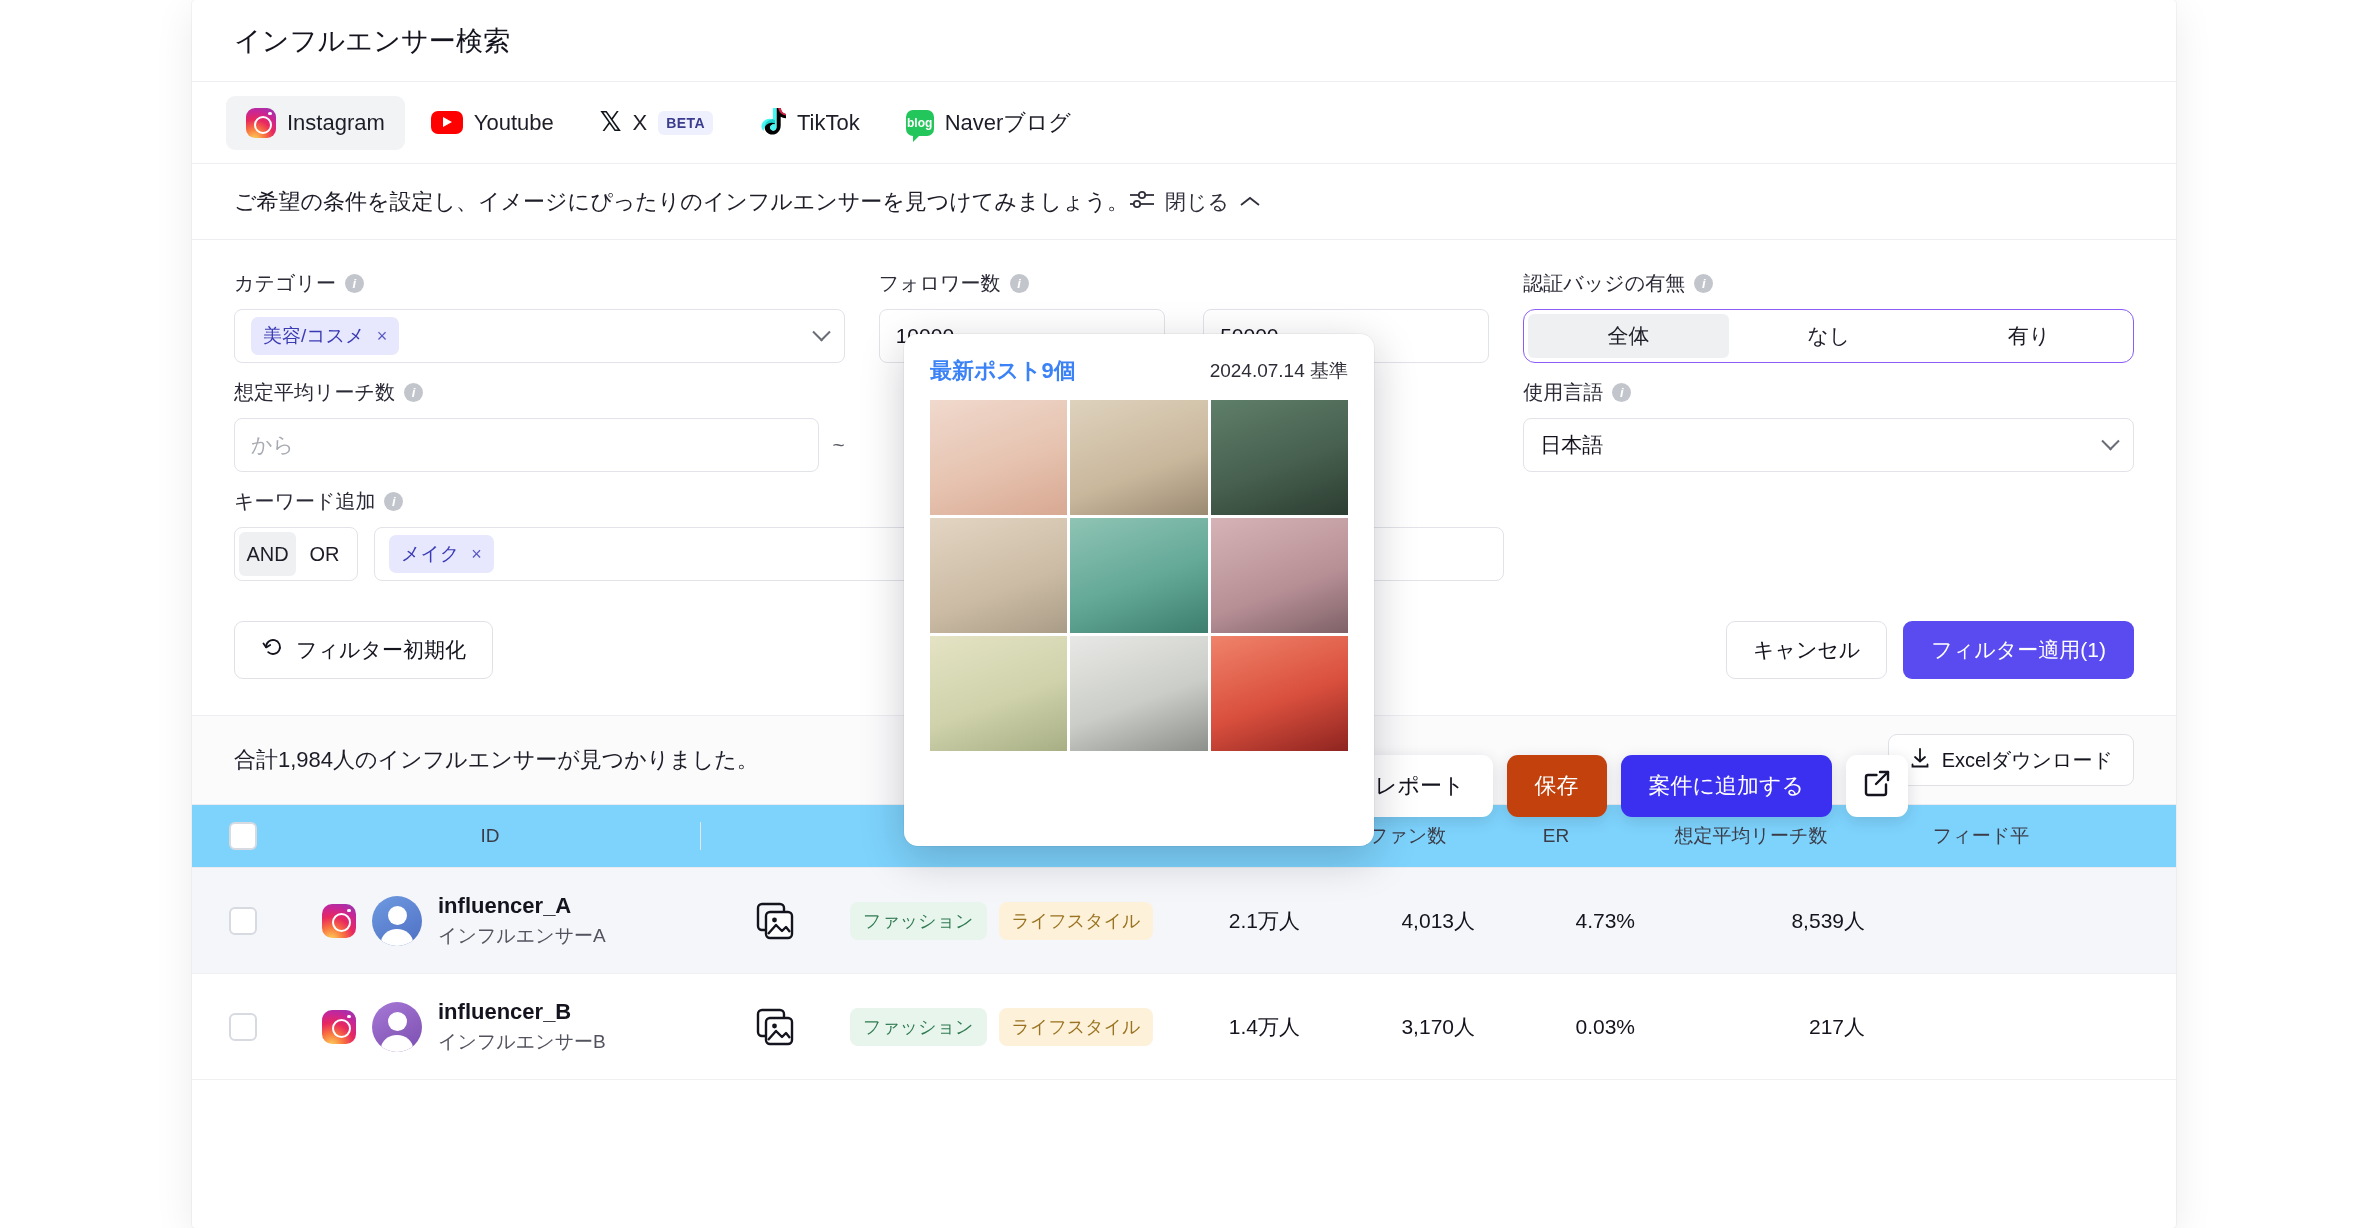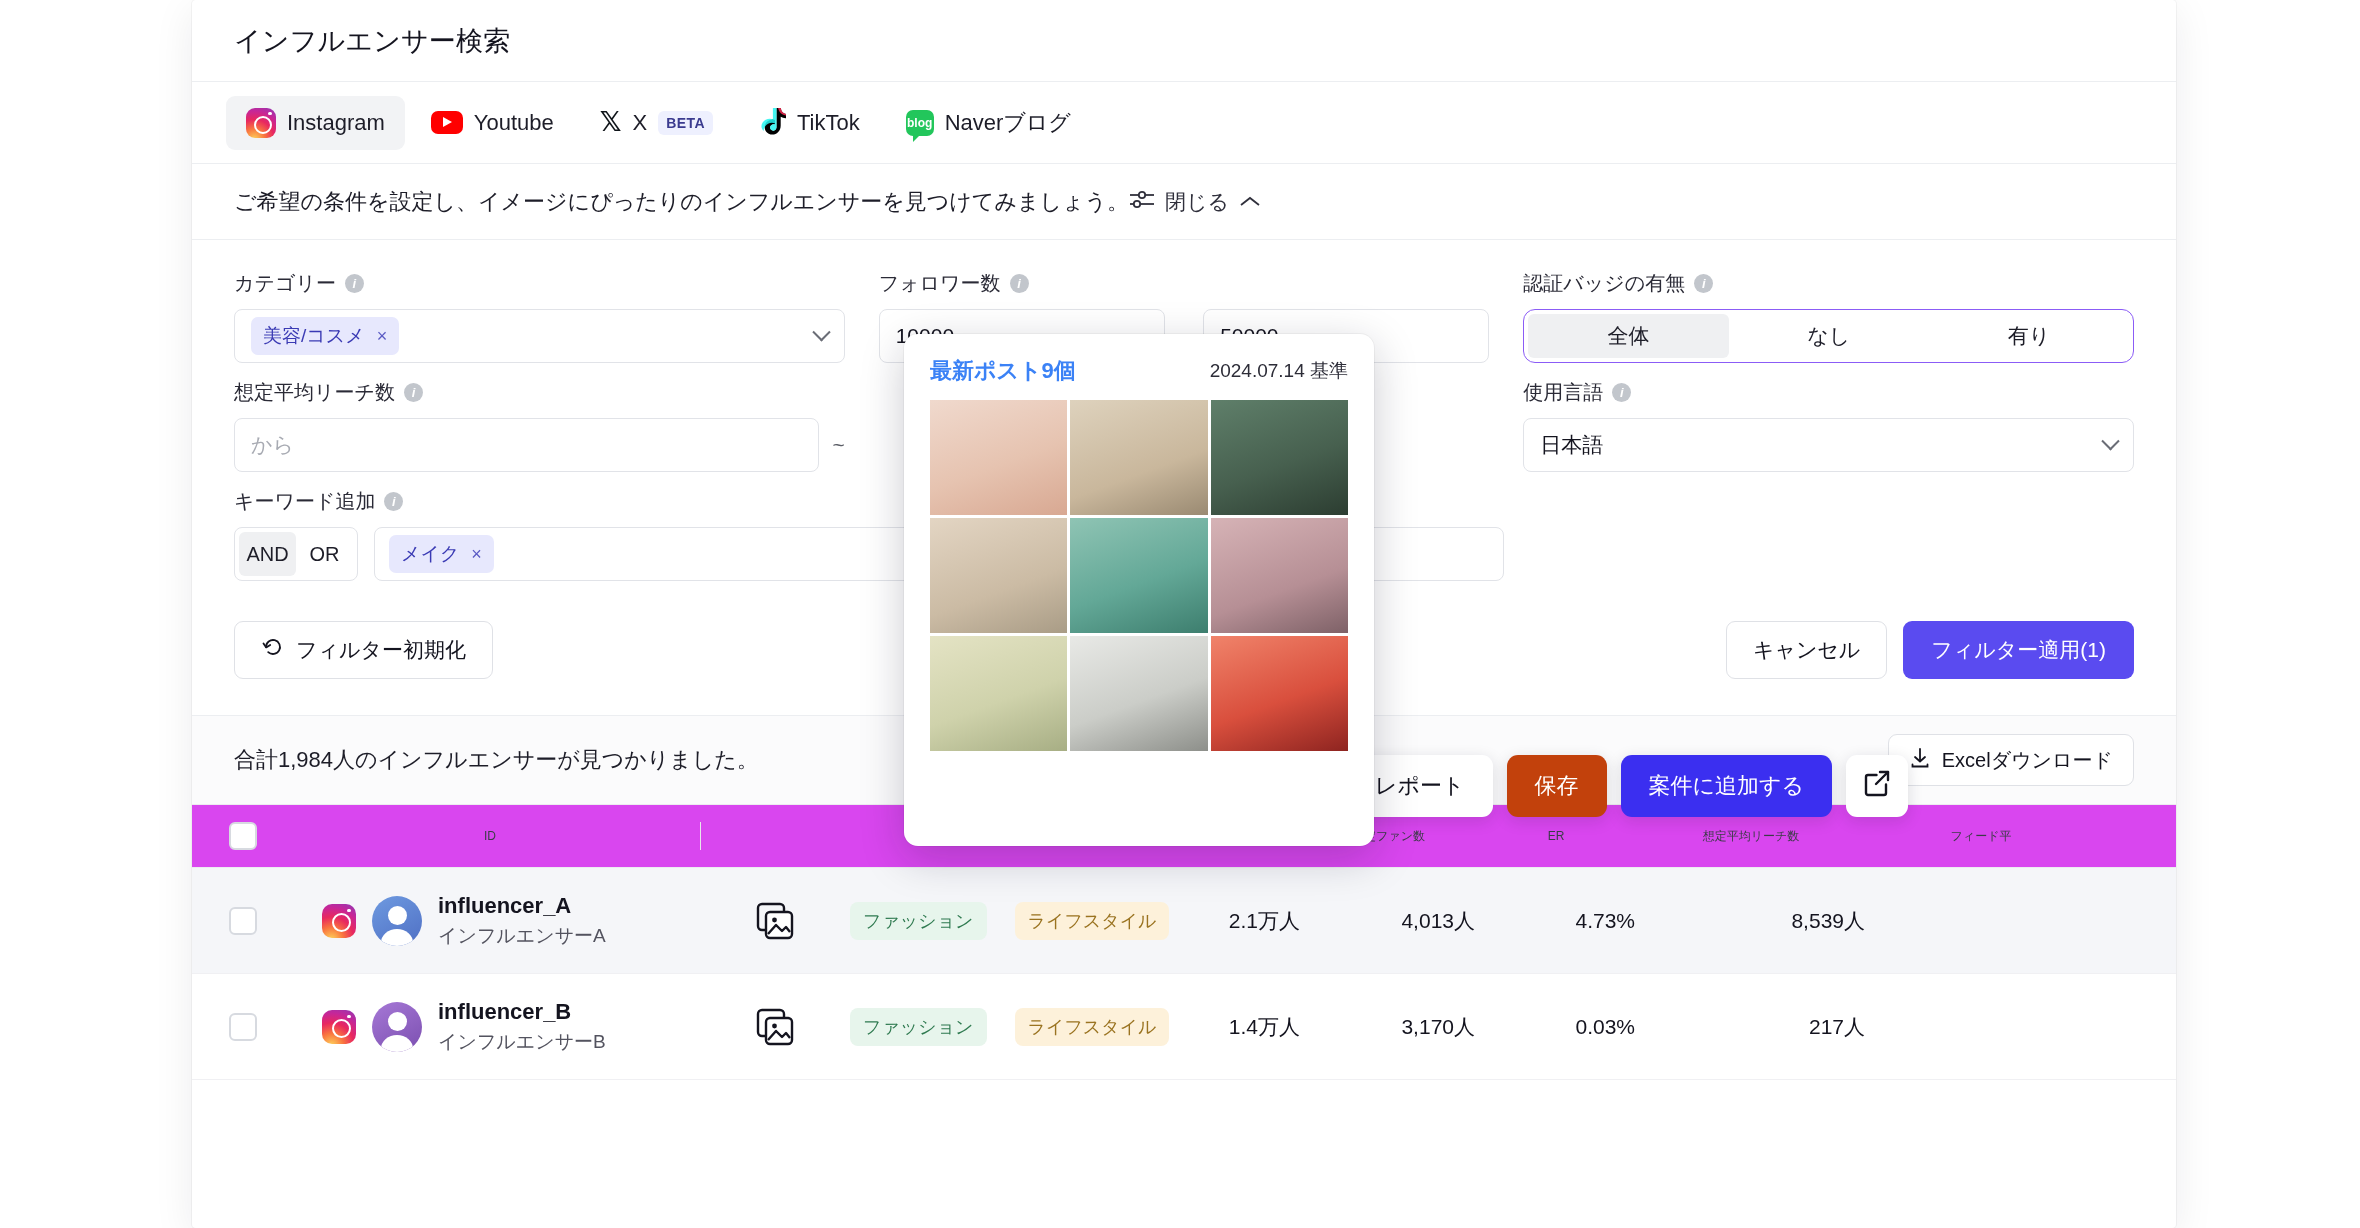--- a/index.html
+++ b/index.html
@@ -236,37 +236,37 @@
     height: 52px; border: 1px solid #dfe1e6; background: #fff;
     border-radius: 9px; display: inline-flex; align-items: center;
     gap: 11px; padding: 0 20px; font-size: 20px; color: #14141f; cursor: pointer;
   }
 
   
   .tbl { width: 100%; }
   .thead {
     height: 64px;
     display: flex; align-items: center;
-    background: #d946ef;
+    background: #7dd3fc;
     border-top: 1px solid #ececf0;
     border-bottom: 1px solid #ececf0;
-    font-size: 12px; color: #3c3c48;
+    font-size: 19px; color: #3c3c48;
   }
   .trow {
     height: 106px;
     display: flex; align-items: center;
     border-bottom: 1px solid #f0f0f3;
     font-size: 21px; color: #14141f;
   }
   .trow.sel { background: #f5f6f9; }
 
   .c-check { width: 88px; display: flex; justify-content: center; padding-left: 14px; }
   .c-id    { width: 420px; display: flex; align-items: center; gap: 0; padding-left: 42px; }
   .c-media { width: 150px; display: flex; justify-content: center; }
-  .c-cat   { width: 300px; display: flex; align-items: center; gap: 28px; text-align: right; }
+  .c-cat   { width: 300px; display: flex; align-items: center; gap: 12px; text-align: right; }
   .c-fol   { width: 150px; text-align: right; justify-content: flex-end; display:flex; }
   .c-fan   { width: 175px; text-align: right; justify-content: flex-end; display:flex; }
   .c-er    { width: 160px; text-align: right; justify-content: flex-end; display:flex; }
   .c-reach { width: 230px; text-align: right; justify-content: flex-end; display:flex; }
   .c-feed  { width: 230px; text-align: right; justify-content: flex-end; display:flex; }
 
   .thead .c-fol, .thead .c-fan, .thead .c-er, .thead .c-reach, .thead .c-feed { justify-content: center; text-align: center; }
   .thead .c-id { justify-content: center; padding-left: 0; }
   .thead .c-sep { border-right: 1px solid #e6e6ea; height: 28px; }
 

